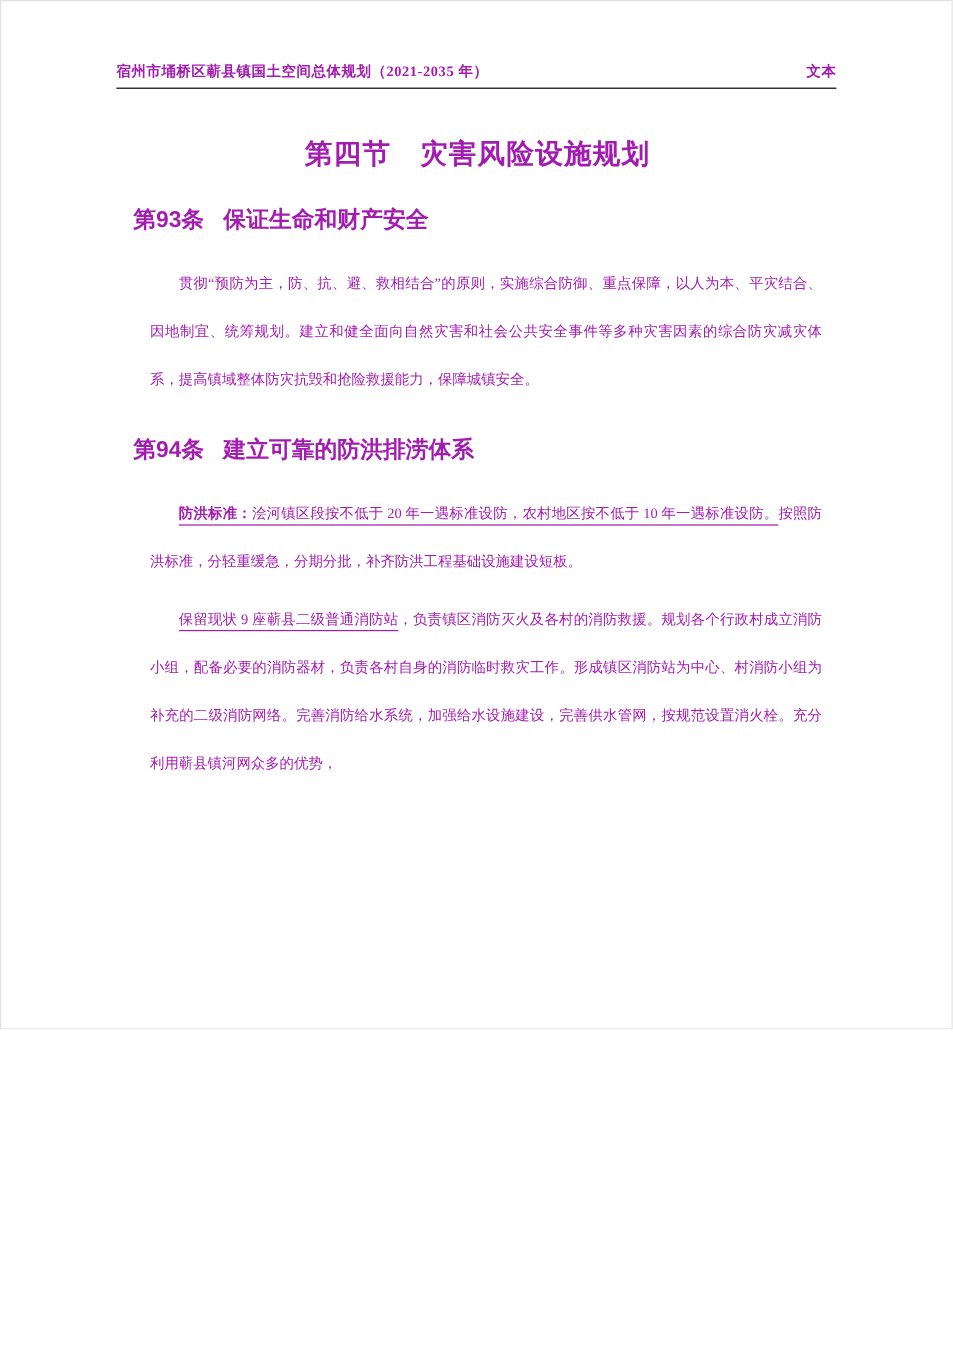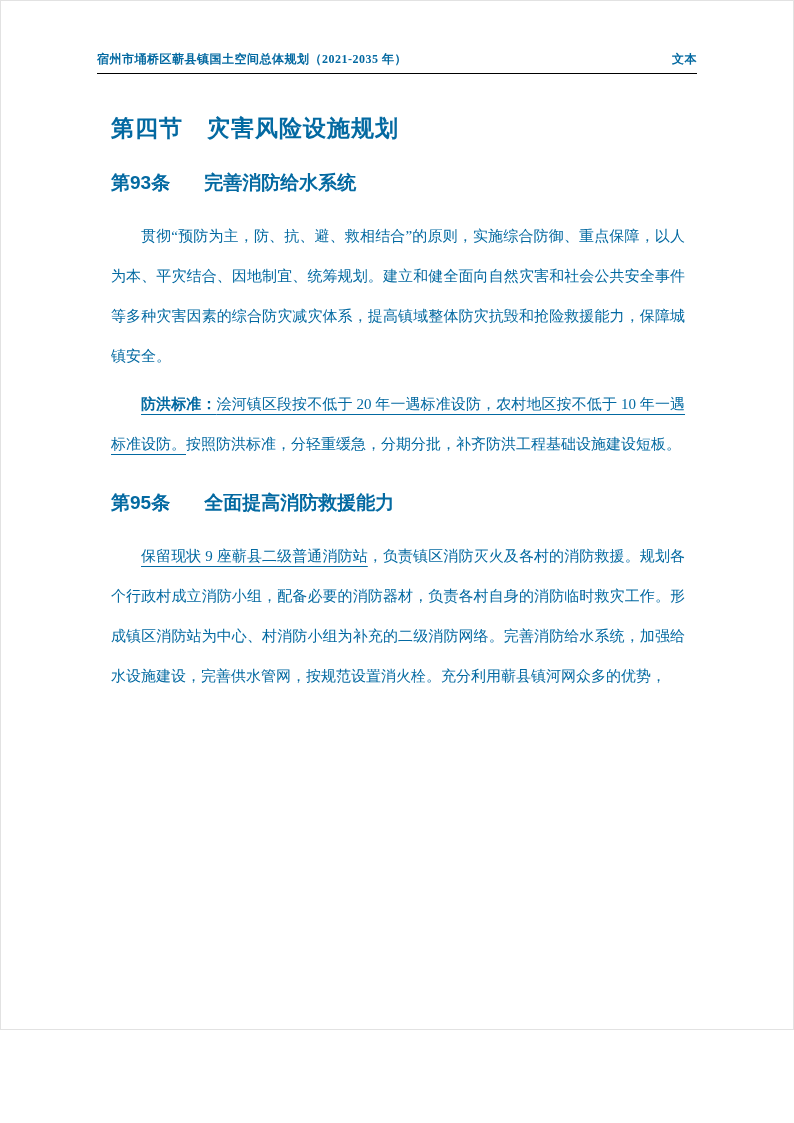--- a/index.html
+++ b/index.html
@@ -3,26 +3,26 @@
 <meta charset="utf-8">
 <style>
   html, body {
     margin: 0;
     padding: 0;
     background: #ffffff;
   }
   .page {
     position: relative;
     width: 794px;
-    height: 1030px;
+    height: 858px;
     background: #ffffff;
     box-sizing: border-box;
     border: 1px solid #e2e2e2;
     font-family: "Liberation Serif", serif;
-    color: #0369a1;
+    color: #a21caf;
     overflow: hidden;
   }
   
   .header {
     position: absolute;
     top: 50px;
     left: 96px;
     right: 96px;
     display: flex;
     justify-content: space-between;
@@ -35,41 +35,41 @@
   }
   
   .content {
     position: absolute;
     top: 72px;
     left: 110px;
     right: 108px;
   }
   .doc-title {
     margin: 40px 0 14px 0;
-    text-align: left;
+    text-align: center;
     font-family: "Liberation Sans", sans-serif;
     font-size: 23px;
     font-weight: bold;
     letter-spacing: 1px;
   }
   .doc-title .num {
     margin-right: 24px;
   }
   .article-heading {
     margin: 26px 0 20px 0;
     font-family: "Liberation Sans", sans-serif;
     font-size: 19px;
     font-weight: bold;
   }
   .article-heading .art-num {
-    margin-right: 34px;
+    margin-right: 16px;
   }
   .para {
-    margin: 0 0 8px 0;
-    font-size: 15px;
+    margin: 0 0 8px 14px;
+    font-size: 12px;
     line-height: 40px;
     text-align: justify;
     text-indent: 2em;
   }
   .run.normal {
     font-weight: normal;
   }
   .run.underline {
     text-decoration: underline;
     text-decoration-thickness: 1px;
@@ -102,27 +102,27 @@
     <span>文本</span>
   </div>
 
   <div class="content">
 
     <h1 class="doc-title">
       <span class="num">第四节</span><span>灾害风险设施规划</span>
     </h1>
 
     <h2 class="article-heading">
-      <span class="art-num">第93条</span><span>完善消防给水系统</span>
+      <span class="art-num">第93条</span><span>保证生命和财产安全</span>
     </h2>
     <p class="para"><span class="run normal">贯彻“预防为主，防、抗、避、救相结合”的原则，实施综合防御、重点保障，以人为本、平灾结合、因地制宜、统筹规划。建立和健全面向自然灾害和社会公共安全事件等多种灾害因素的综合防灾减灾体系，提高镇域整体防灾抗毁和抢险救援能力，保障城镇安全。</span></p>
 
+    <h2 class="article-heading">
+      <span class="art-num">第94条</span><span>建立可靠的防洪排涝体系</span>
+    </h2>
     <p class="para"><span class="run bold-underline">防洪标准：</span><span class="run underline">浍河镇区段按不低于 20 年一遇标准设防，农村地区按不低于 10 年一遇标准设防。</span><span class="run normal">按照防洪标准，分轻重缓急，分期分批，补齐防洪工程基础设施建设短板。</span></p>
 
-    <h2 class="article-heading">
-      <span class="art-num">第95条</span><span>全面提高消防救援能力</span>
-    </h2>
     <p class="para"><span class="run underline">保留现状 9 座蕲县二级普通消防站</span><span class="run normal">，负责镇区消防灭火及各村的消防救援。规划各个行政村成立消防小组，配备必要的消防器材，负责各村自身的消防临时救灾工作。形成镇区消防站为中心、村消防小组为补充的二级消防网络。完善消防给水系统，加强给水设施建设，完善供水管网，按规范设置消火栓。充分利用蕲县镇河网众多的优势，</span></p>
 
   </div>
 
 
 </div>
 
 </body></html>

